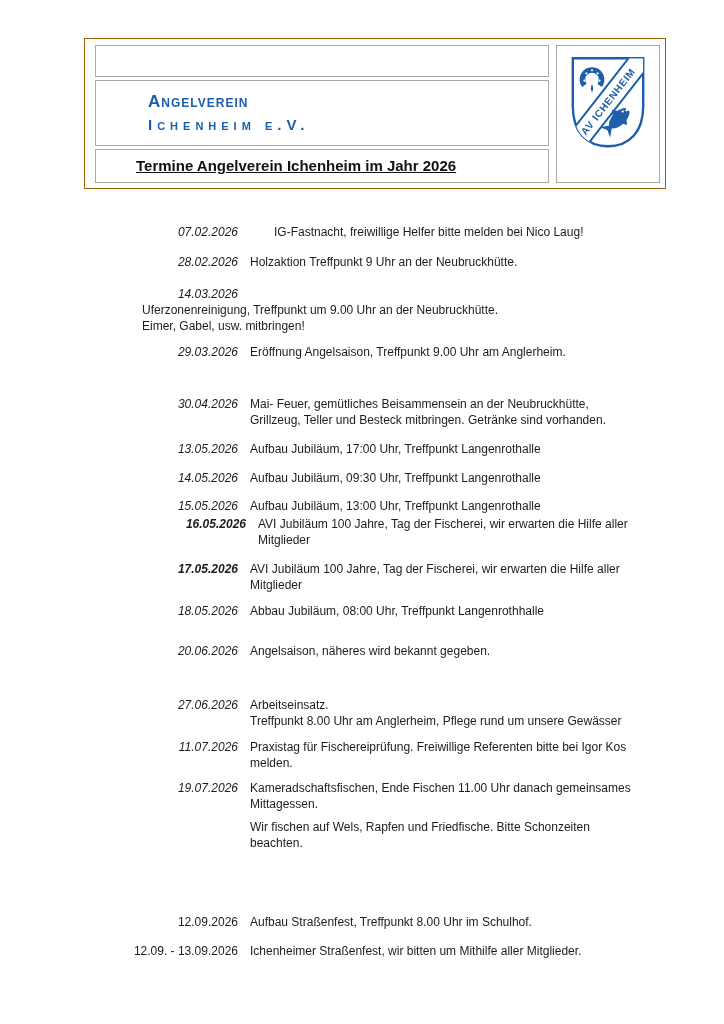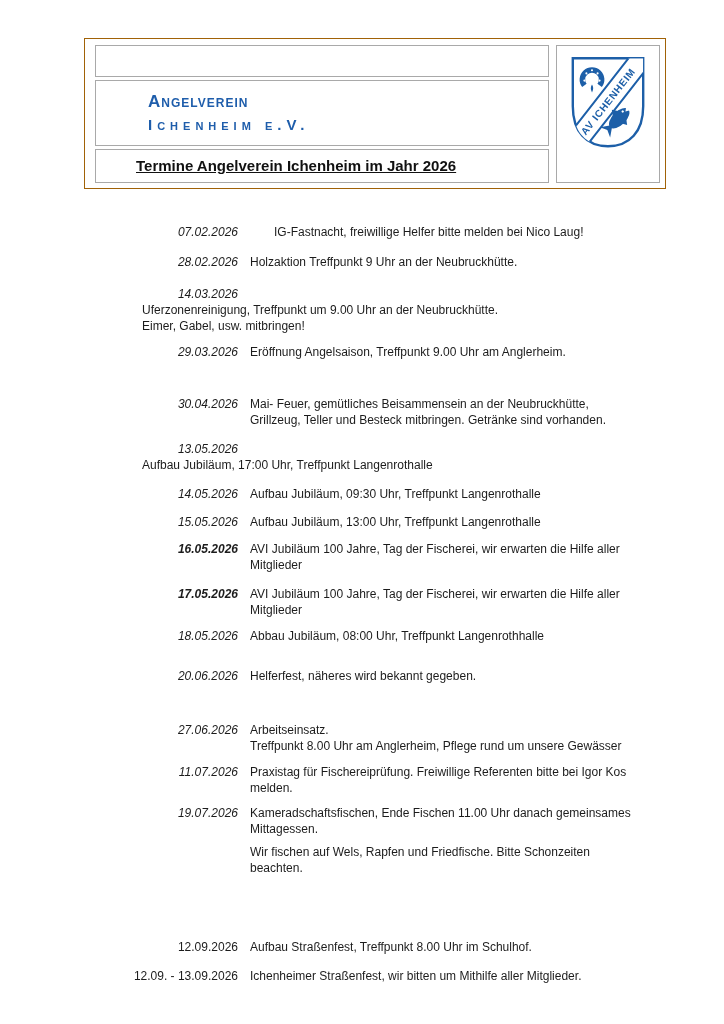--- a/index.html
+++ b/index.html
@@ -157,60 +157,60 @@
       <div class="text">
         <p><span>Eröffnung Angelsaison, Treffpunkt 9.00 Uhr am Anglerheim.</span></p>
       </div>
     </div>
     <div class="entry" style="margin-top: 36px;">
       <div class="date italic">30.04.2026</div>
       <div class="text">
         <p><span>Mai- Feuer, gemütliches Beisammensein an der Neubruckhütte, Grillzeug, Teller und Besteck mitbringen. Getränke sind vorhanden.</span></p>
       </div>
     </div>
-    <div class="entry" style="margin-top: 13px; flex-direction: column;">
+    <div class="entry" style="margin-top: 13px;">
       <div class="date italic">13.05.2026</div>
       <div class="text">
         <p><span>Aufbau Jubiläum, 17:00 Uhr, Treffpunkt Langenrothalle</span></p>
       </div>
     </div>
     <div class="entry" style="margin-top: 13px;">
       <div class="date italic">14.05.2026</div>
       <div class="text">
         <p><span>Aufbau Jubiläum, 09:30 Uhr, Treffpunkt Langenrothalle</span></p>
       </div>
     </div>
     <div class="entry" style="margin-top: 12px;">
       <div class="date italic">15.05.2026</div>
       <div class="text">
         <p><span>Aufbau Jubiläum, 13:00 Uhr, Treffpunkt Langenrothalle</span></p>
       </div>
     </div>
-    <div class="entry" style="margin-top: 11px;">
+    <div class="entry" style="margin-top: 2px; justify-content: flex-end;">
       <div class="date bold-italic">16.05.2026</div>
       <div class="text">
         <p><span class="b">AVI Jubiläum 100 Jahre, Tag der Fischerei, wir erwarten die Hilfe aller Mitglieder</span></p>
       </div>
     </div>
     <div class="entry" style="margin-top: 13px;">
       <div class="date bold-italic">17.05.2026</div>
       <div class="text">
         <p><span class="b">AVI Jubiläum 100 Jahre, Tag der Fischerei, wir erwarten die Hilfe aller Mitglieder</span></p>
       </div>
     </div>
     <div class="entry" style="margin-top: 10px;">
       <div class="date italic">18.05.2026</div>
       <div class="text">
         <p><span>Abbau Jubiläum, 08:00 Uhr, Treffpunkt Langenrothhalle</span></p>
       </div>
     </div>
     <div class="entry" style="margin-top: 24px;">
       <div class="date italic">20.06.2026</div>
       <div class="text">
-        <p><span>Helferfest, näheres wird bekannt gegeben.</span></p>
+        <p><span>Angelsaison, näheres wird bekannt gegeben.</span></p>
       </div>
     </div>
     <div class="entry" style="margin-top: 38px;">
       <div class="date italic">27.06.2026</div>
       <div class="text">
         <p><span>Arbeitseinsatz.</span></p>
         <p><span>Treffpunkt 8.00 Uhr am Anglerheim, Pflege rund um unsere Gewässer</span></p>
       </div>
     </div>
     <div class="entry" style="margin-top: 10px;">

